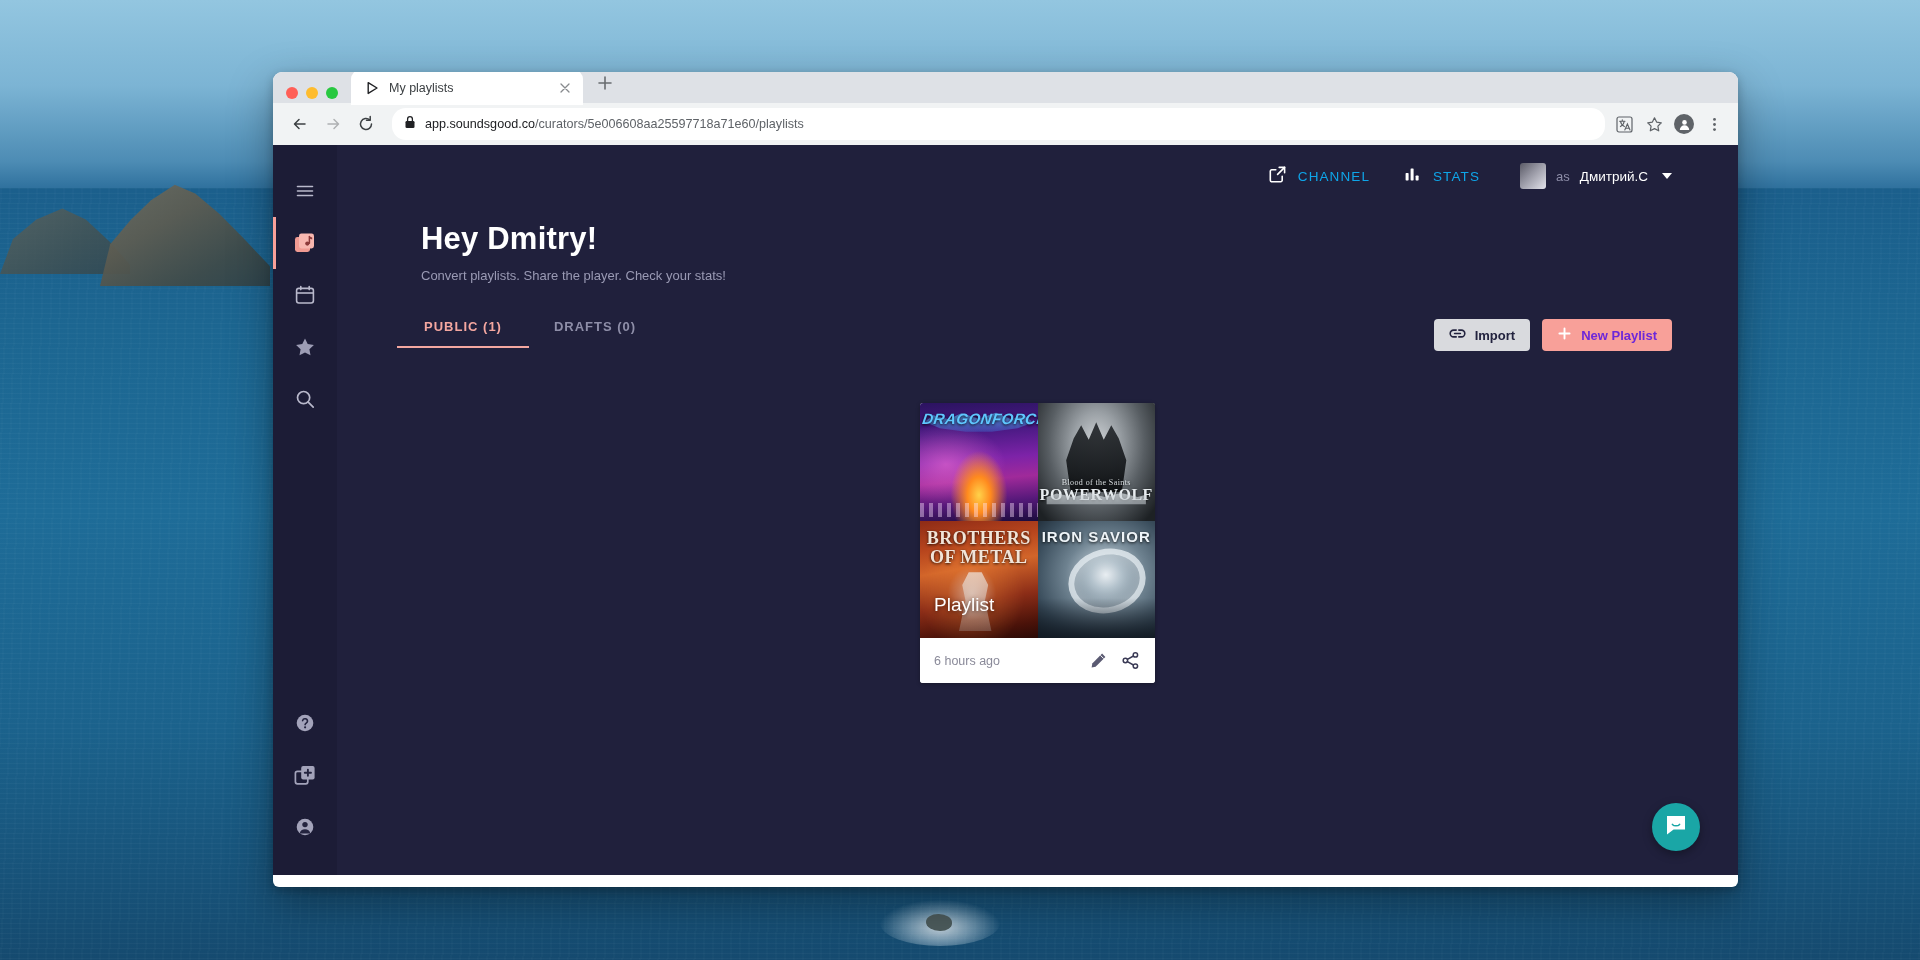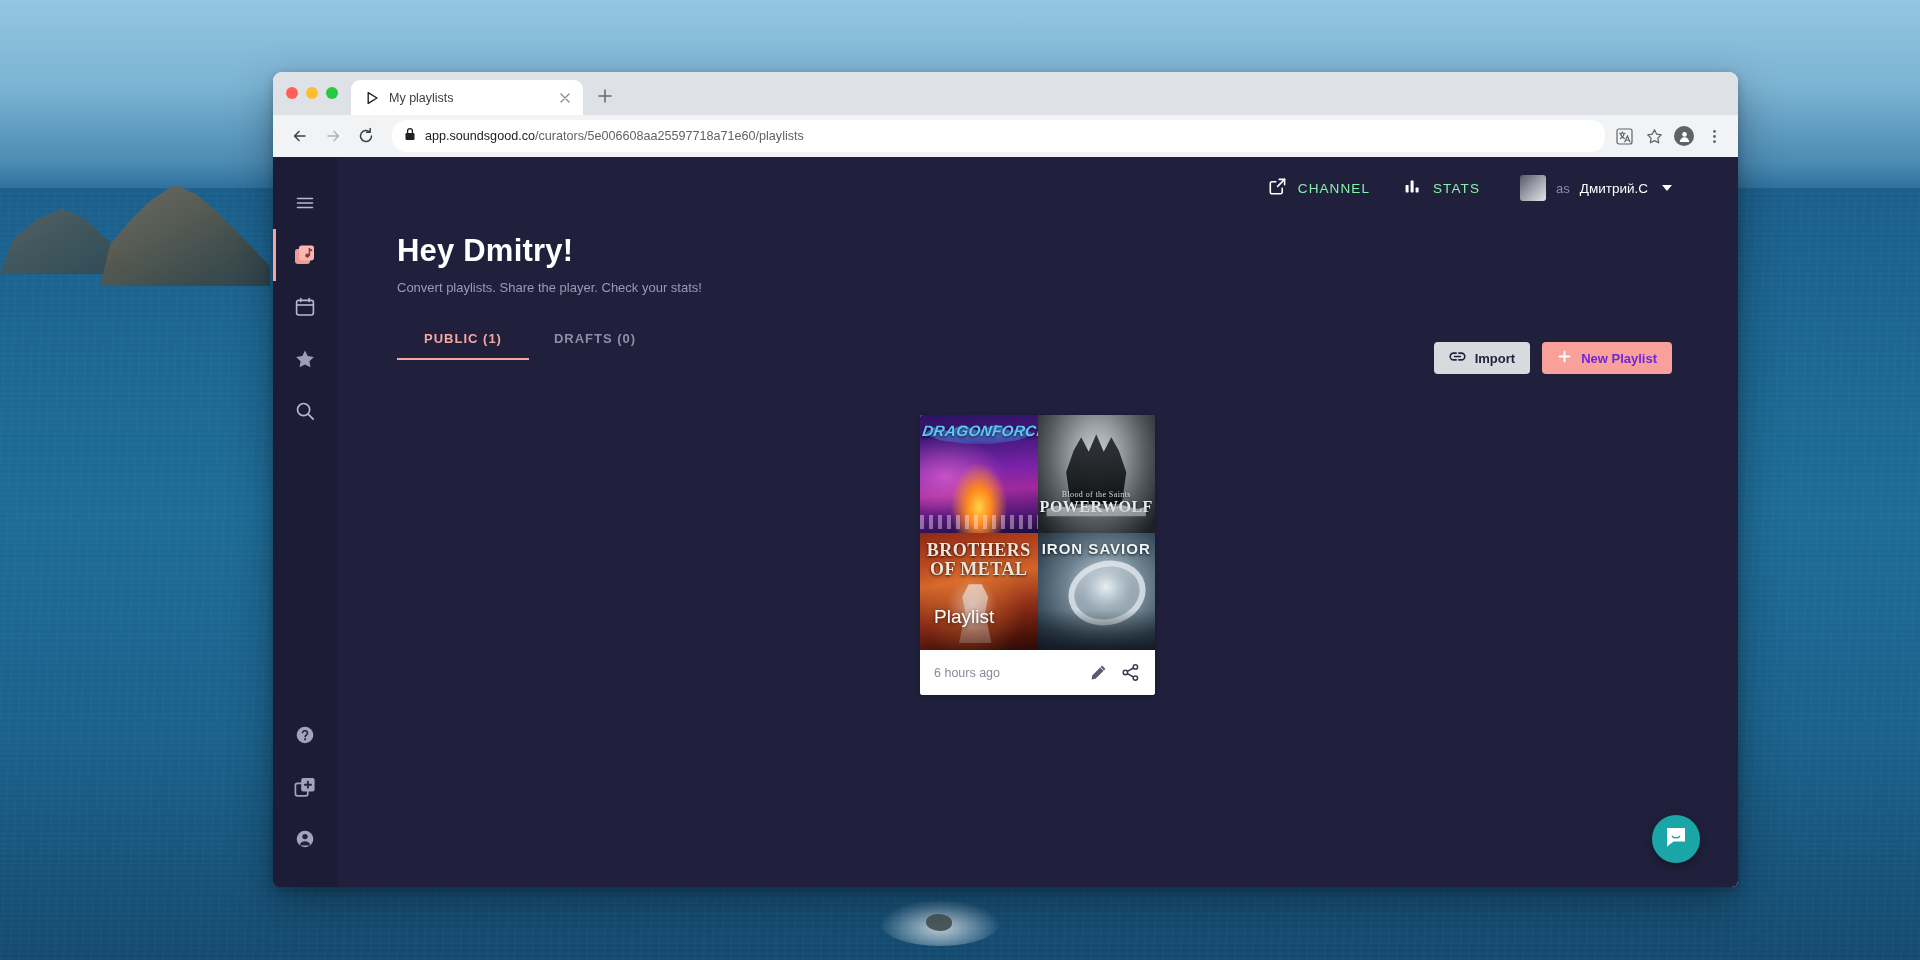--- a/index.html
+++ b/index.html
@@ -59,22 +59,22 @@
 
   
   .browser {
     position: absolute; left: 273px; top: 72px; width: 1465px; height: 815px;
     border-radius: 9px 9px 6px 6px;
     box-shadow: 0 16px 44px rgba(0,0,0,.34), 0 3px 10px rgba(0,0,0,.22);
     overflow: hidden;
     background: #ffffff;
   }
   .tabstrip {
-    height: 43px; background: #dee1e6; position: relative;
-    display: flex; align-items: flex-end; padding-left: 12px;
+    height: 31px; background: #dee1e6; position: relative;
+    display: flex; align-items: center; padding-left: 12px;
   }
   .traffic { position: absolute; left: 13px; top: 15px; display: flex; gap: 8px; }
   .traffic span { width: 12px; height: 12px; border-radius: 50%; display: block; }
   .tl-red { background: #ff5f57; }
   .tl-yellow { background: #febc2e; }
   .tl-green { background: #28c840; }
   .tab {
     margin-left: 66px; width: 232px; height: 35px; background: #fff;
     border-radius: 9px 9px 0 0; display: flex; align-items: center;
     padding: 0 10px 0 13px; gap: 9px; position: relative;
@@ -133,54 +133,54 @@
   .sb-item svg { display: block; }
 
   .content { flex: 1 1 auto; position: relative; padding: 0 60px; min-width: 0; }
 
   .topbar {
     height: 62px; display: flex; align-items: center; justify-content: flex-end; gap: 34px;
     padding-right: 6px;
   }
   .topitem { display: flex; align-items: center; gap: 11px; }
   .topitem-label {
-    font-size: 13.5px; letter-spacing: 1.1px; color: #86efac; font-weight: 500;
+    font-size: 13.5px; letter-spacing: 1.1px; color: #0ea5e9; font-weight: 500;
   }
   .user-chip { display: flex; align-items: center; gap: 10px; margin-left: 6px; }
   .user-avatar {
     width: 26px; height: 26px; border-radius: 3px;
     background: linear-gradient(135deg,#5a5a66 0%, #9a9aa6 45%, #e4e4ec 100%);
   }
   .user-as { font-size: 13px; color: #8d8da8; }
   .user-name { font-size: 13.5px; color: #ffffff; }
   .caret { width: 0; height: 0; border-left: 5px solid transparent; border-right: 5px solid transparent;
            border-top: 6px solid #ffffff; margin-left: 4px; }
 
-  .hero { padding-top: 14px; }
+  .hero { padding-top: 14px; margin-left: 24px; }
   .hero h1 {
     font-size: 31px; font-weight: bold; color: #ffffff; letter-spacing: .2px;
   }
   .hero p { margin-top: 11px; font-size: 13px; color: #9a9ab4; }
 
   .tabsrow {
     margin-top: 36px; display: flex; align-items: flex-start; position: relative;
     height: 46px;
   }
   .ptab {
     width: 132px; text-align: center; font-size: 13px; letter-spacing: 1px;
     font-weight: 700; padding-bottom: 14px; position: relative;
   }
   .ptab.active { color: #f4a7a0; }
   .ptab.active::after {
     content: ""; position: absolute; left: 0; right: 0; bottom: 0; height: 2px;
     background: #f4a7a0;
   }
   .ptab.idle { color: #8e8ea8; }
 
-  .actions { position: absolute; right: 6px; top: 11px; display: flex; gap: 12px; }
+  .actions { position: absolute; right: 6px; top: 0; display: flex; gap: 12px; }
   .btn {
     height: 32px; border-radius: 4px; display: flex; align-items: center; gap: 9px;
     padding: 0 15px; font-size: 13px; font-weight: bold; cursor: pointer;
   }
   .btn-import { background: #d9dade; color: #23233f; }
   .btn-new { background: #f8a099; color: #6d28d9; }
 
   .grid { margin-top: 38px; display: flex; justify-content: center; }
 
   .card {

